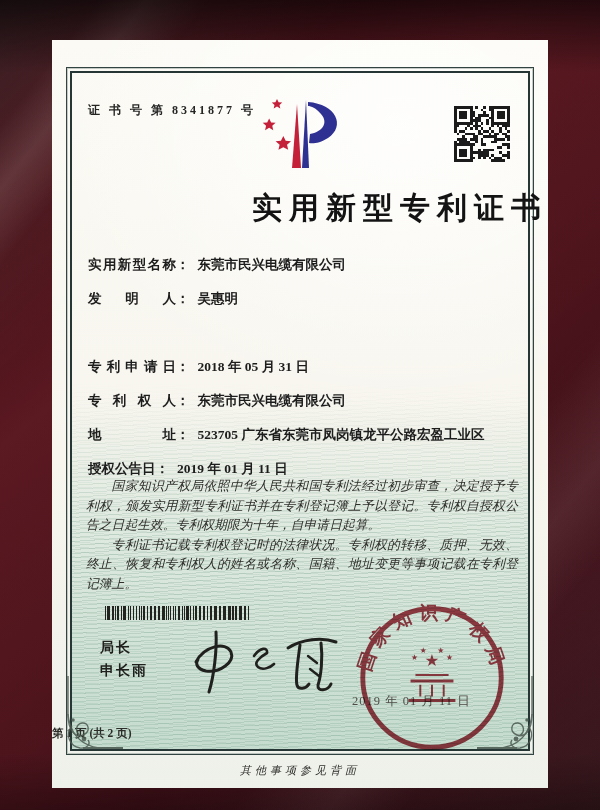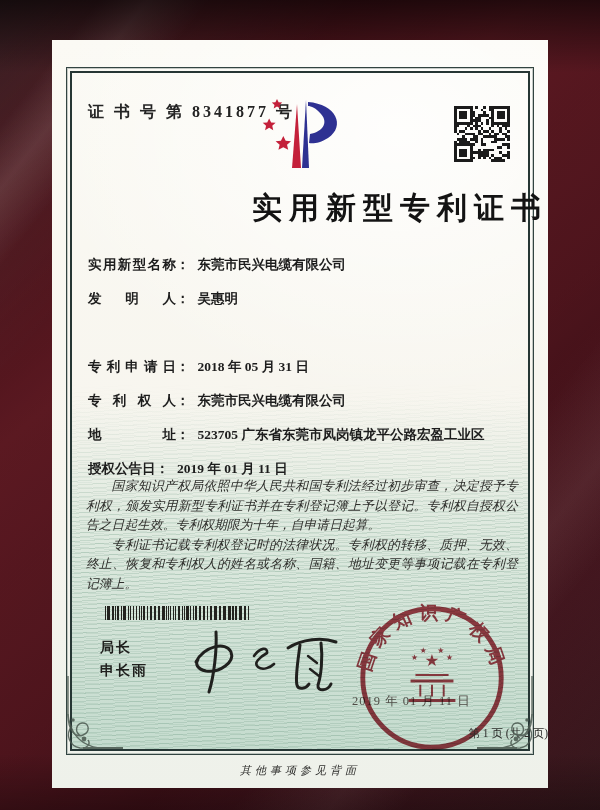--- a/index.html
+++ b/index.html
@@ -48,36 +48,36 @@
   }
   .waves{
     position:absolute;left:19px;top:32px;right:19px;bottom:38px;pointer-events:none;
     background:
       repeating-linear-gradient(176deg, rgba(92,142,117,.20) 0 1px, rgba(255,255,255,0) 1px 4px),
       repeating-linear-gradient(184deg, rgba(92,142,117,.12) 0 1px, rgba(255,255,255,0) 1px 5px);
     -webkit-mask-image:linear-gradient(180deg, transparent 46%, #000 70%);
             mask-image:linear-gradient(180deg, transparent 46%, #000 70%);
   }
   
-  .cert-no{position:absolute;left:36px;top:62px;font-size:16px;letter-spacing:3px;color:#242424;font-weight:600;}
+  .cert-no{position:absolute;left:36px;top:62px;font-size:12px;letter-spacing:3px;color:#242424;font-weight:600;}
   .logo{position:absolute;left:200px;top:54px;width:96px;height:86px;}
   .qr{position:absolute;left:402px;top:66px;width:56px;height:56px;}
   .title{position:absolute;left:0;top:148px;width:100%;text-align:right;font-size:30px;font-weight:bold;letter-spacing:7px;color:#131313;}
   .frow{position:absolute;left:36px;width:440px;font-size:13.5px;color:#1d1d1d;font-weight:600;white-space:nowrap;}
   .lbl{display:inline-block;width:88px;text-align:justify;text-align-last:justify;}
   .colon{display:inline-block;margin-right:8px;}
   .grant2{position:absolute;left:258px;top:0;}
   .paras{position:absolute;left:34px;top:437px;width:432px;font-size:12.8px;line-height:19.5px;color:#2e2e2b;font-style:italic;text-align:justify;}
   .paras p{margin:0;text-indent:2em;}
   .barcode{position:absolute;left:52px;top:566px;width:150px;height:14px;}
   .director{position:absolute;left:48px;top:580px;font-size:14px;line-height:23px;color:#20201e;letter-spacing:2px;font-weight:600;margin-top:16px;}
   .signature{position:absolute;left:130px;top:586px;width:175px;height:84px;}
   .seal-date{position:absolute;left:300px;top:653px;width:170px;font-size:12.5px;color:#4e4c46;letter-spacing:1px;}
   .seal{position:absolute;left:302px;top:560px;width:156px;height:156px;mix-blend-mode:multiply;opacity:.92;}
-  .page-info{position:absolute;left:0;top:686px;width:100%;text-align:right;font-size:11.5px;color:#2c2c2a;}
+  .page-info{position:absolute;left:0;top:686px;width:100%;text-align:left;font-size:11.5px;color:#2c2c2a;font-weight:bold;}
   .ornament{position:absolute;width:62px;height:80px;opacity:.85;}
   .orn-l{left:9px;top:636px;}
   .orn-r{right:9px;top:636px;transform:scaleX(-1);}
   .footer-note{position:absolute;left:0;top:723px;width:100%;text-align:center;font-size:11px;letter-spacing:4px;color:#2f2f2d;font-style:italic;}
 </style>
 </head>
 <body>
 
 <div class="frame"></div>
 

